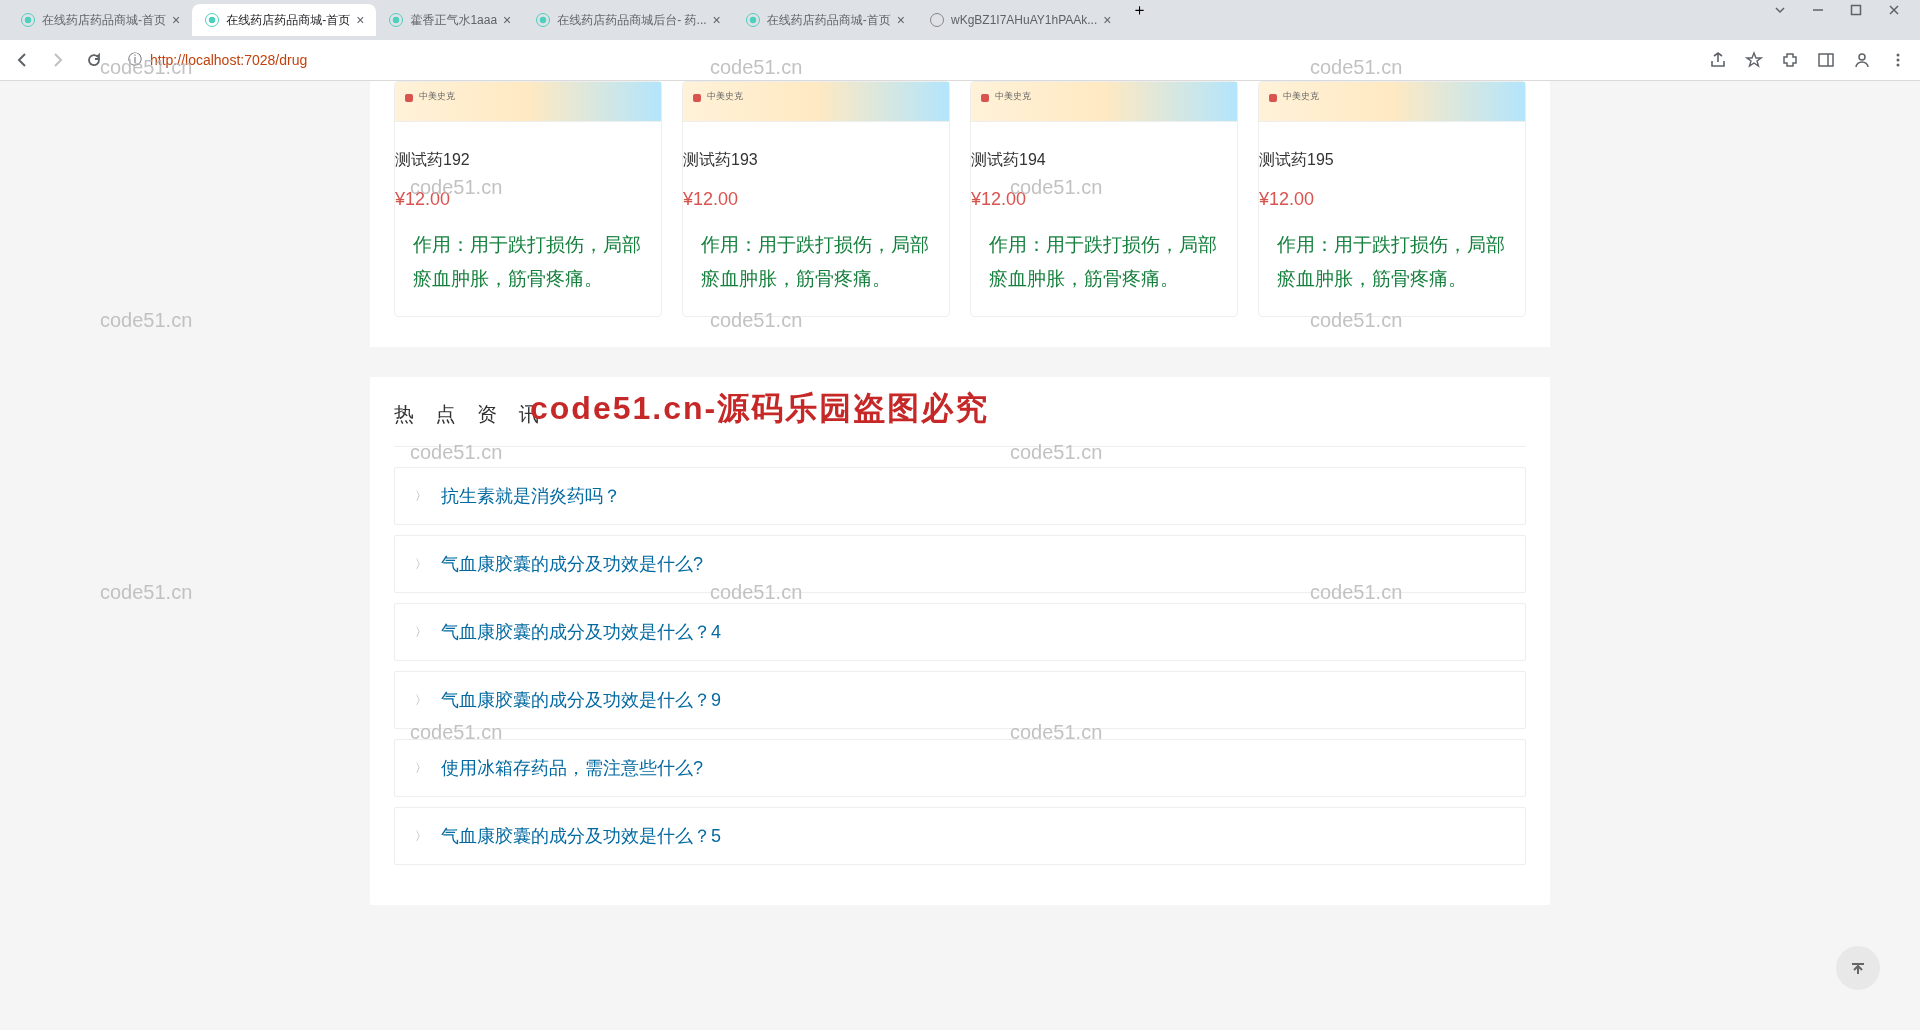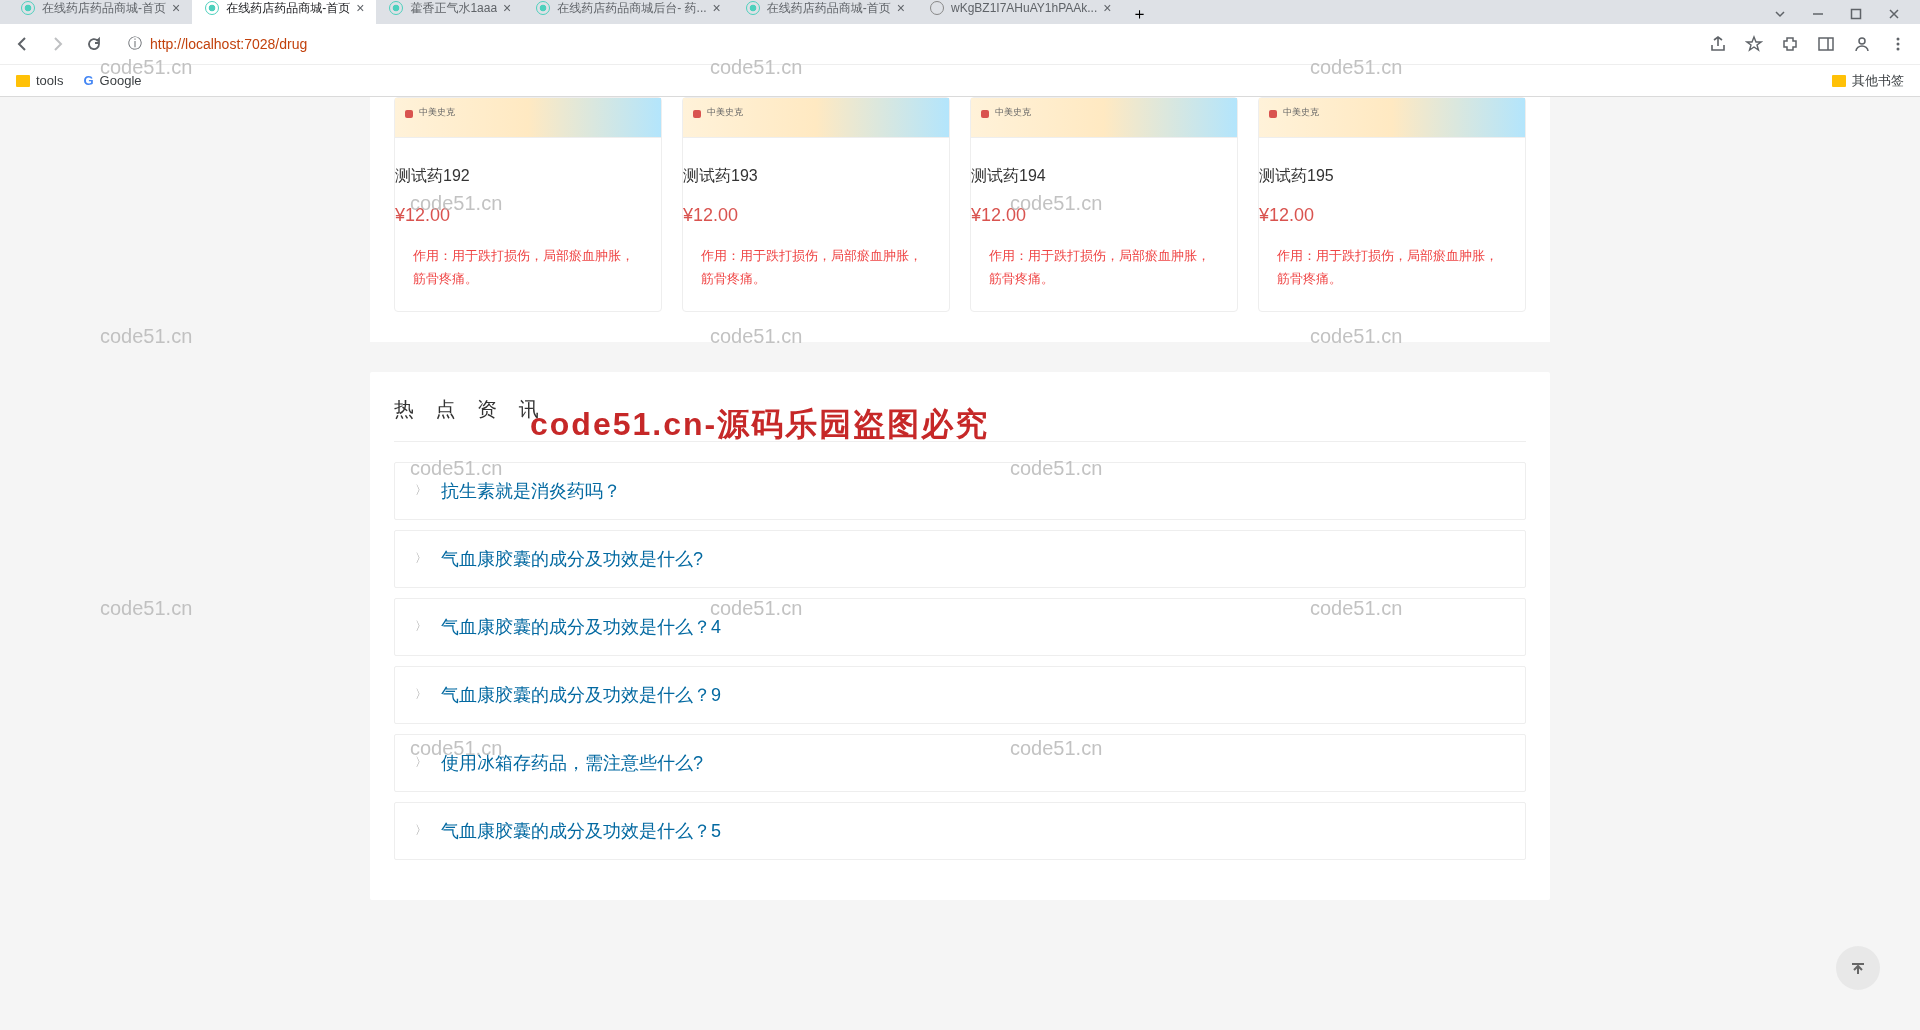--- a/index.html
+++ b/index.html
@@ -1,18 +1,18 @@
 <!DOCTYPE html>
 <html><head>
 <meta charset="utf-8">
 <style>
 *{margin:0;padding:0;box-sizing:border-box}
 body{font-family:"Microsoft YaHei",Arial,sans-serif;background:#f5f5f5;overflow-x:hidden}
 .browser-chrome{background:#fff;border-bottom:1px solid #dadada}
-.tab-bar{display:flex;align-items:flex-end;height:24px;background:#dee1e6;padding:0 8px}
+.tab-bar{display:flex;align-items:flex-start;height:40px;background:#dee1e6;padding:0 8px}
 .tab{display:flex;align-items:center;gap:6px;height:32px;padding:0 12px;font-size:12px;color:#5f6368;border-radius:8px 8px 0 0;max-width:210px;min-width:60px;overflow:hidden;white-space:nowrap;text-overflow:ellipsis;cursor:pointer;margin-top:4px}
 .tab.active{background:#fff;color:#202124}
 .tab-favicon{width:16px;height:16px;flex-shrink:0;display:inline-flex;align-items:center;justify-content:center}
 .tab-title{overflow:hidden;text-overflow:ellipsis;flex:1}
 .tab-close{font-size:14px;color:#5f6368;flex-shrink:0}
 .tab-actions{margin-left:auto;display:flex;gap:18px;padding-right:8px;align-items:center;color:#5f6368}
 .addr-bar{display:flex;align-items:center;height:40px;padding:0 12px;gap:12px}
 .nav-icons{display:flex;gap:16px;align-items:center;color:#5f6368}
 .nav-btn{width:20px;height:20px;display:inline-flex;align-items:center;justify-content:center;cursor:pointer}
 .url-area{flex:1;display:flex;align-items:center;gap:8px;color:#5f6368;font-size:14px;padding:4px 12px;border-radius:20px}
@@ -23,21 +23,21 @@
 .bookmark-right{margin-left:auto;display:flex;align-items:center;gap:6px}
 .page-body{background:#f5f5f5;min-height:calc(100vh - 108px);padding:0}
 .content-wrap{max-width:1180px;margin:0 auto}
 .products{background:#fff;padding:0 24px 30px;display:flex;gap:20px}
 .product-card{flex:1;border:1px solid #eee;border-radius:4px;padding:0 0 20px;cursor:pointer}
 .product-img{height:40px;background:linear-gradient(90deg,#fff2d9 0%,#ffe9c2 50%,#b3e5fc 100%);border-bottom:1px solid #eee;position:relative}
 .product-img::before{content:"";position:absolute;left:10px;top:12px;width:8px;height:8px;background:#d9534f;border-radius:2px}
 .product-img-text{position:absolute;left:24px;top:8px;font-size:9px;color:#666}
 .product-name{font-size:16px;color:#333;margin:28px 0 18px}
 .product-price{text-align:left;font-size:18px;color:#d9534f;font-weight:500;margin-bottom:18px}
-.product-desc{font-size:13px;color:#ef4444;line-height:1.8;padding:0 18px}
+.product-desc{font-size:19px;color:#15803d;line-height:1.8;padding:0 18px}
 .news-section{background:#fff;margin-top:30px;padding:24px 24px 30px;border-radius:2px}
 .news-title{font-size:20px;color:#333;letter-spacing:8px;padding-bottom:18px;border-bottom:1px solid #eee;margin-bottom:20px}
 .news-item{border:1px solid #eee;border-radius:2px;padding:16px 20px;margin-bottom:10px;display:flex;align-items:center;gap:14px;cursor:pointer}
 .news-chevron{color:#999;font-size:12px}
 .news-text{font-size:18px;color:#0369a1}
 .scroll-top{position:fixed;right:40px;bottom:40px;width:44px;height:44px;border-radius:50%;background:#e8e8e8;display:flex;align-items:center;justify-content:center;cursor:pointer;color:#666;font-size:18px}
 .wm{position:absolute;color:#b8b8b8;font-size:20px;pointer-events:none;font-weight:300;opacity:.85}
 .wm-big{position:absolute;color:#c62828;font-size:32px;font-weight:700;pointer-events:none;white-space:nowrap;font-family:Liberation Sans, sans-serif;letter-spacing:2px}
 .favicon-teal{width:14px;height:14px;background:radial-gradient(circle,#4dd0bd 40%,transparent 42%);border:1px solid #4dd0bd;border-radius:50%}
 .favicon-globe{width:14px;height:14px;border:1px solid #888;border-radius:50%;position:relative}
@@ -169,34 +169,20 @@
       <span class="nav-btn">
           <svg width="18" height="18" viewBox="0 0 18 18">
             <circle cx="9" cy="4" r="1.5" fill="#5f6368"></circle>
             <circle cx="9" cy="9" r="1.5" fill="#5f6368"></circle>
             <circle cx="9" cy="14" r="1.5" fill="#5f6368"></circle>
           </svg>
         </span>
     </div>
   </div>
 
-  <div class="bookmark-bar">
-    <div class="bookmark-item">
-        <span class="yellow-folder"></span>
-        <span>tools</span>
-      </div>
-    <div class="bookmark-item">
-        <span style="color:#4285f4;font-weight:bold">G</span>
-        <span>Google</span>
-      </div>
-    <div class="bookmark-right">
-        <span class="yellow-folder"></span>
-        <span>其他书签</span>
-      </div>
-  </div>
 </div>
 
 <div class="page-body" style="position:relative">
 
   <div class="content-wrap">
     <div class="products">
       <div class="product-card">
         <div class="product-img">
             <span class="product-img-text">中美史克</span>
           </div>

